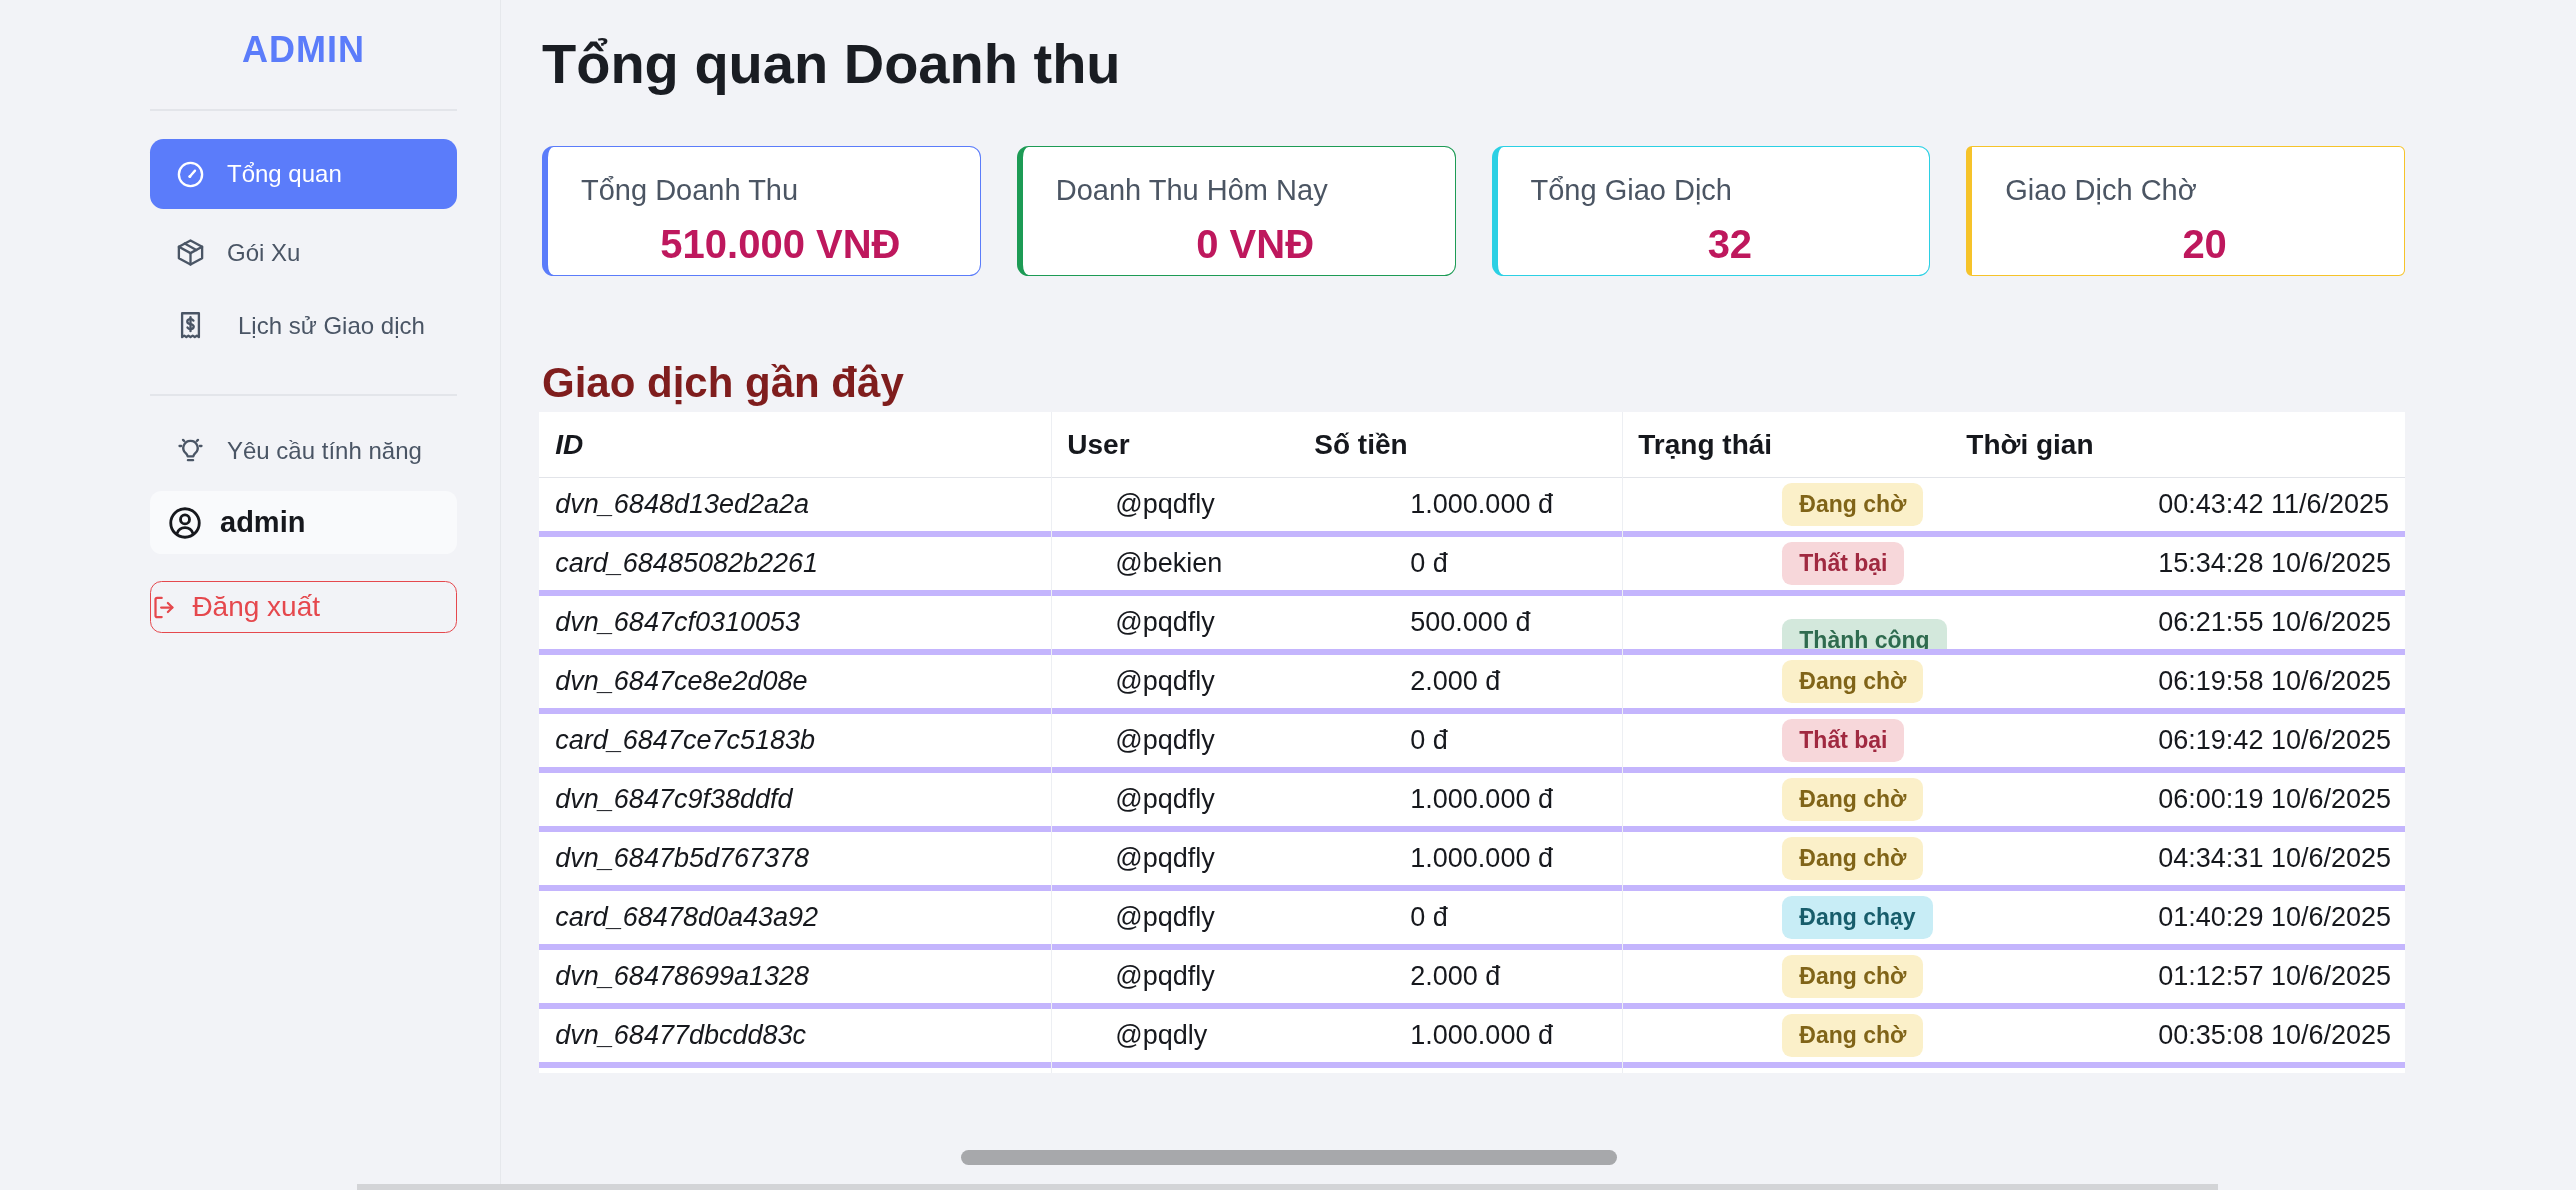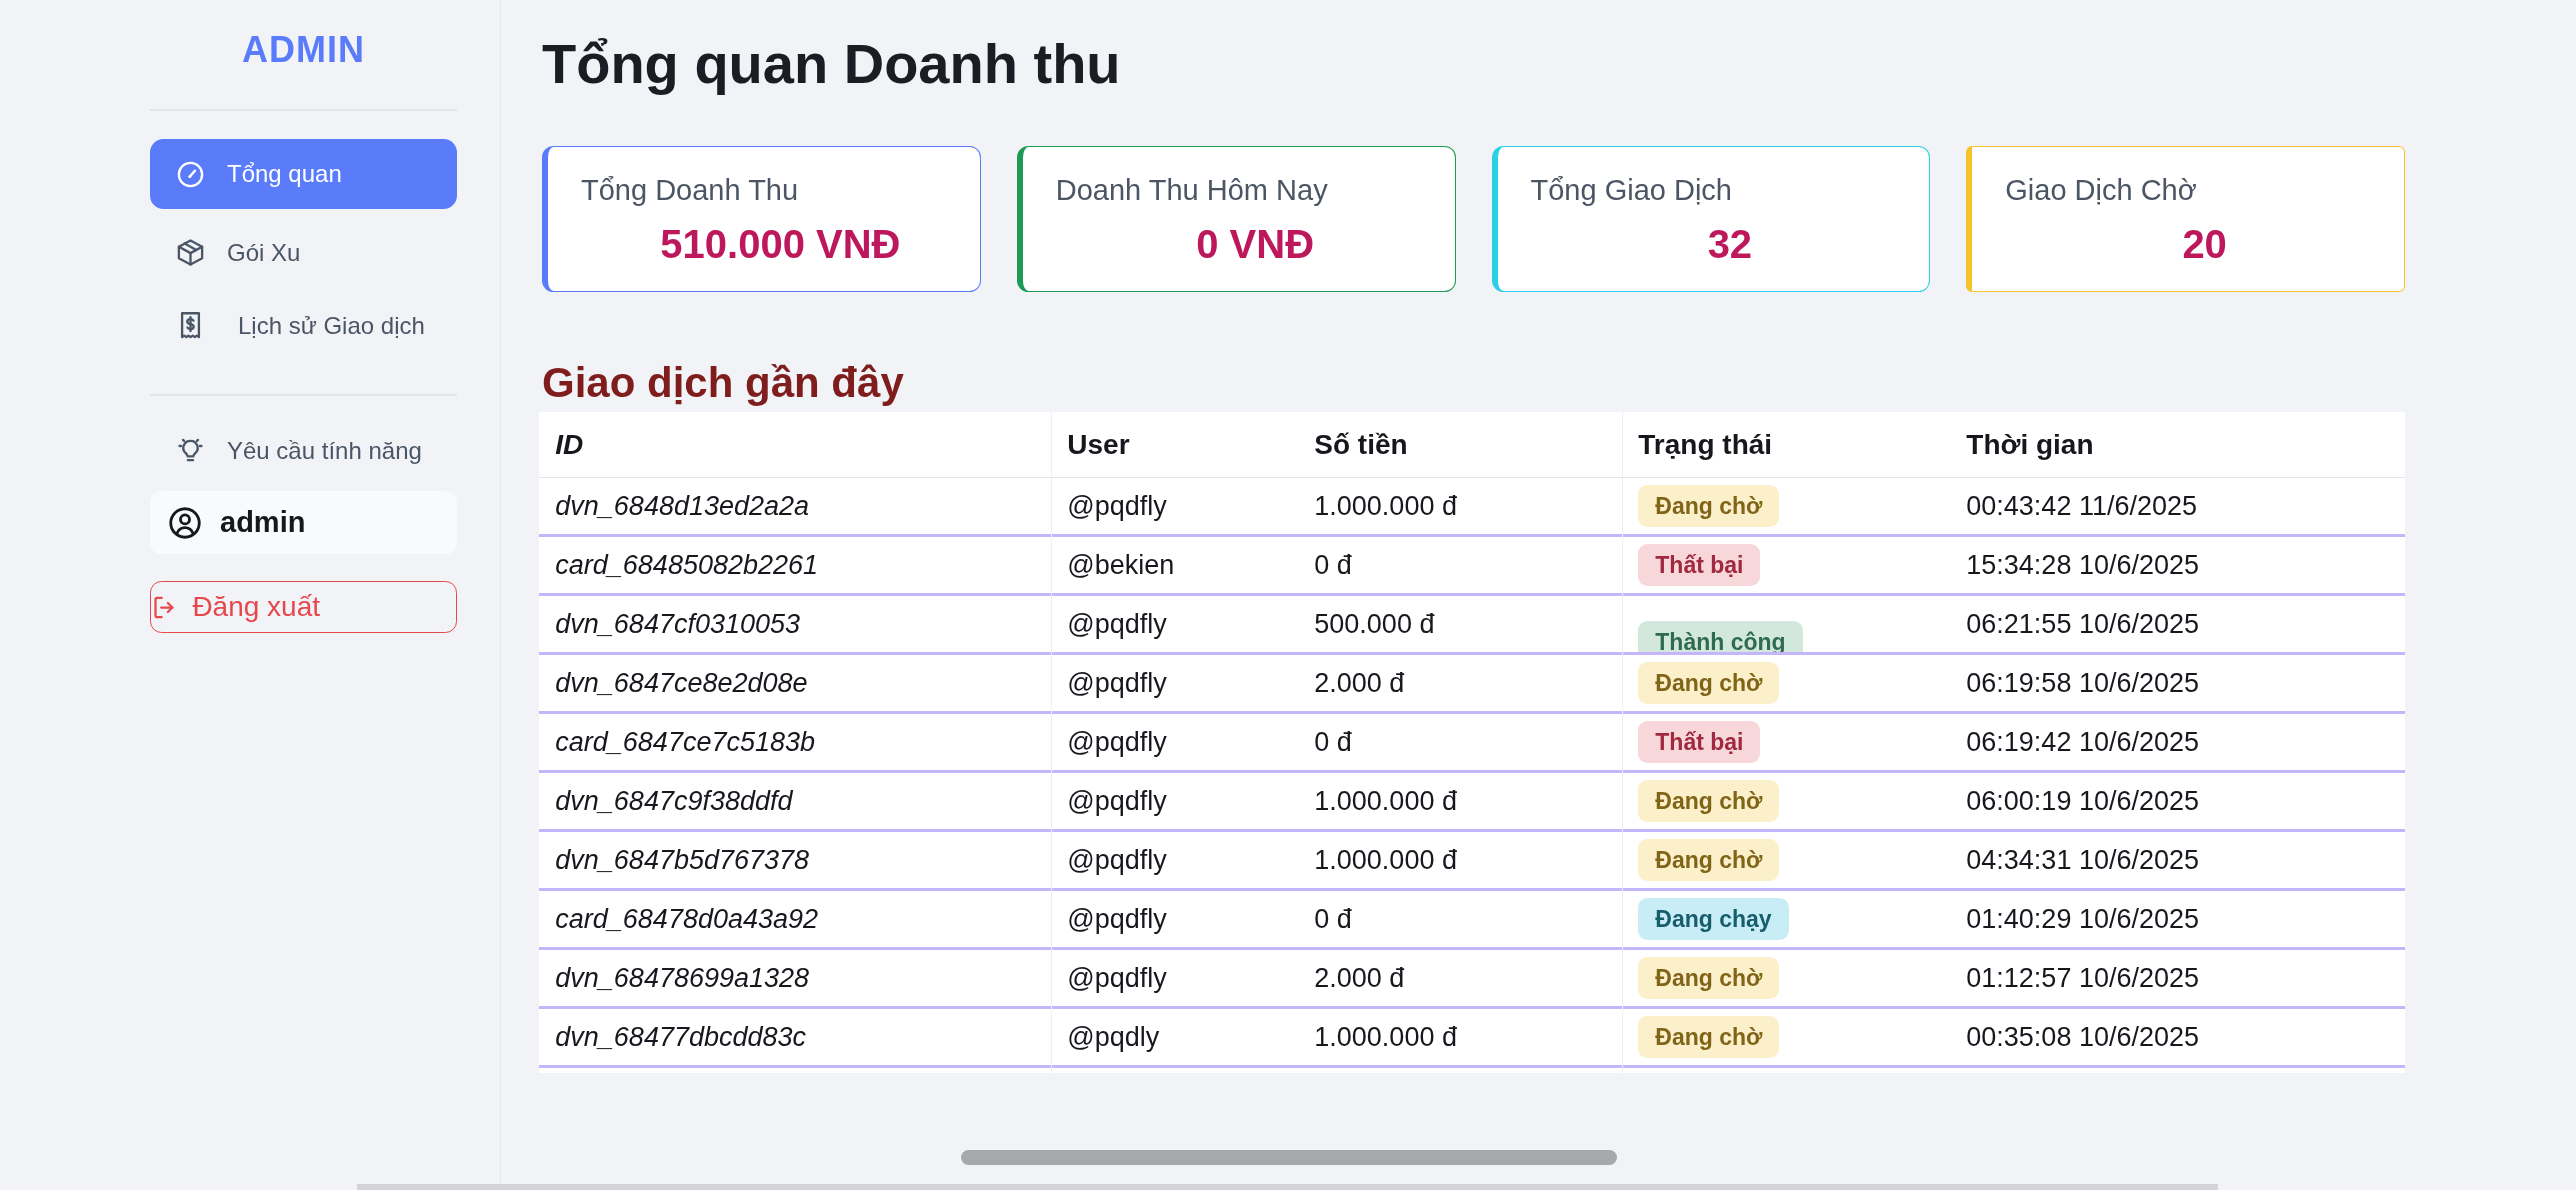--- a/index.html
+++ b/index.html
@@ -54,40 +54,40 @@
   .main { position:absolute; left:503px; top:0; width:2073px; height:1190px; }
   .page-title {
     position:absolute; left:39px; top:25px;
     font-size:56px; font-weight:700; color:#1a1d23; line-height:77px;
   }
   .cards {
     position:absolute; left:39px; top:146px; width:1863px;
     display:flex; gap:36px;
   }
   .stat-card {
-    flex:1; height:146px; background:#ffffff;
+    flex:1; height:130px; background:#ffffff;
     border:1.9px solid #999; border-left-width:6.7px; border-radius:11.5px;
     padding:27px 0 0 33px;
   }
   .stat-label { font-size:29px; color:#4b5563; margin-bottom:15.3px; }
   .stat-value { font-size:40px; font-weight:700; color:#be185d;text-align:center; }
 
   .section-title {
     position:absolute; left:39px; top:357px;
     font-size:42px; font-weight:700; color:#7f1d1d; line-height:52px;
   }
 
   .table-panel {
     position:absolute; left:36px; top:412px; width:1866px; height:661px;
     background:#ffffff;
   }
   .tr { display:flex; width:100%; }
   .thead { height:66px; border-bottom:1.9px solid #e2e4e9; }
   .thead .td { font-weight:700; font-size:28px; color:#16181d; }
-  .row { height:59px; border-bottom:3px solid #c4b5fd; }
+  .row { height:59px; border-bottom:6px solid #c4b5fd;gap:48px; }
   .td {
     display:flex; align-items:center; padding-left:16.3px;
     font-size:27px; color:#16181d; white-space:nowrap; overflow:hidden;
   }
   .col-id     { width:512px;font-style:italic; }
   .col-user   { width:247px; }
   .col-amount { width:324px; }
   .col-status { width:328px; }
   .col-time   { flex:1; }
   .vline { position:absolute; top:0; width:1px; height:661px; background:#edeff3; }

